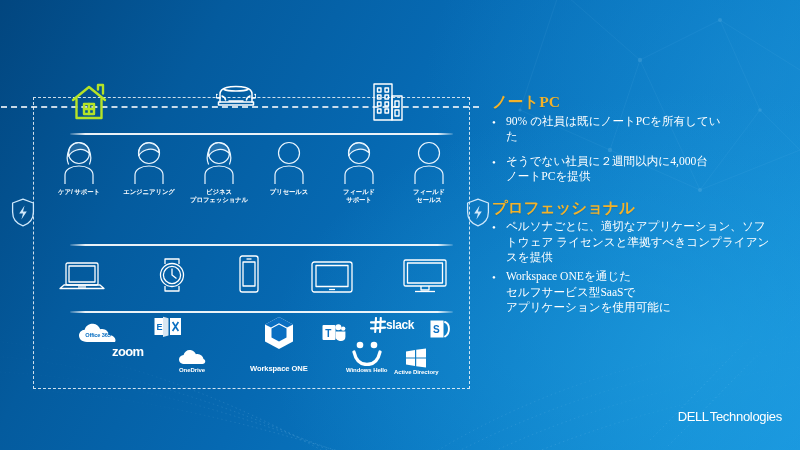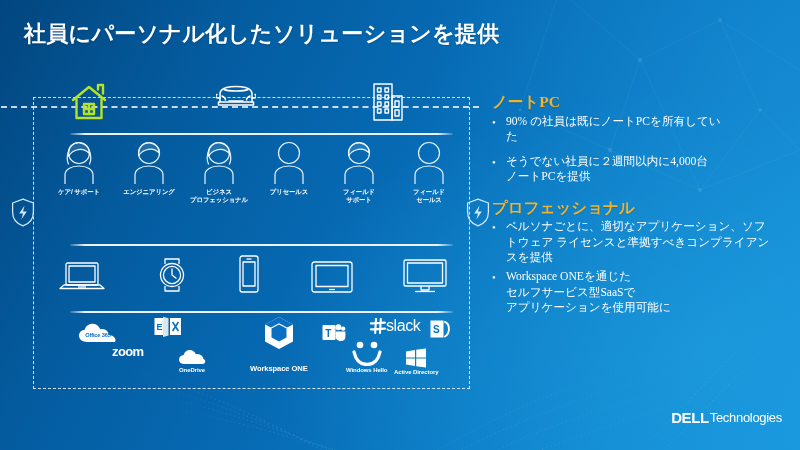--- a/index.html
+++ b/index.html
@@ -73,21 +73,21 @@
   .excel{left:90px;top:0px;}
   .wsone{left:186px;top:0px;}
   .teams{left:258px;top:6px;}
   .slack{left:306px;top:1px;}
   .sharep{left:366px;top:2px;}
   .zoom{left:48px;top:28px;}
   .onedrive{left:114px;top:32px;}
   .whello{left:282px;top:24px;}
   .adir{left:330px;top:32px;}
   .zoomword{color:#fff;font-size:13px;font-weight:700;letter-spacing:-.6px;}
-  .slackword{color:#fff;font-size:16px;font-weight:400;letter-spacing:-.4px;}
+  .slackword{color:#fff;font-size:12px;font-weight:700;letter-spacing:-.4px;}
   .wsword{color:#fff;font-size:7.6px;font-weight:700;letter-spacing:-.1px;margin-top:14px;}
 
   
   .shield{position:absolute;}
   .shield.left{left:11px;top:198px;}
   .shield.right{left:466px;top:198px;}
 
   
   .rightcol{position:absolute;left:492px;top:93px;width:300px;font-family:Liberation Serif, serif;}
   .sechead{
@@ -96,21 +96,21 @@
   }
   .blist{list-style:none;margin:0;padding:0;}
   .bitem{display:flex;align-items:flex-start;margin-bottom:7px;}
   .bullet{width:14px;flex:0 0 14px;color:#ffffff;font-size:11px;line-height:17px;text-align:left;}
   .btext{color:#ffffff;font-size:11.6px;line-height:1.32;font-weight:400;white-space:pre-line;}
   .sec2{margin-top:14px;}
   .sec2 .bitem{margin-bottom:4px;}
 
   
   .dell{position:absolute;right:18px;top:409px;display:flex;align-items:center;}
-  .dellname{color:#fff;font-size:15px;font-weight:700;letter-spacing:-.4px;text-align:right;}
+  .dellname{color:#fff;font-size:13px;font-weight:400;letter-spacing:-.4px;text-align:right;}
   .delltech{color:#fff;font-size:13px;font-weight:400;letter-spacing:-.3px;margin-left:1px;}
 </style>
 </head>
 <body>
 
 <div id="slide">
 
   <svg class="netlines" viewBox="0 0 800 450" preserveAspectRatio="none">
     <g stroke="#8fd0f5" stroke-width="0.6" fill="none" opacity="0.55">
       <path d="M560 -10 L640 60 L720 20 L800 70"></path>
@@ -144,21 +144,20 @@
       <path d="M30 110 C 170 118, 295 158, 375 182"></path>
       <path d="M430 175 C 520 120, 640 72, 810 55"></path>
       <path d="M430 186 C 530 132, 650 86, 812 70"></path>
       <path d="M450 192 C 545 145, 660 100, 814 86"></path>
       <path d="M480 196 C 565 158, 675 116, 816 102"></path>
       <path d="M650 160 C 700 110, 740 66, 790 18"></path>
       <path d="M668 166 C 716 118, 756 76, 800 32"></path>
     </g>
   </svg>
 
-  <div class="title">社員にパーソナル化したソリューションを提供</div>
 
   <div class="panel">
 
     <div class="travel">
       <div class="dashline"></div>
 
       <div class="ico ico-house">
         <svg width="38" height="40" viewBox="0 0 38 40" fill="none" stroke="#b5e327" stroke-width="2.4" stroke-linejoin="round" stroke-linecap="round">
           <path d="M3 18 L19 5 L35 18"></path>
           <path d="M6.5 17 V36 H31.5 V17"></path>

